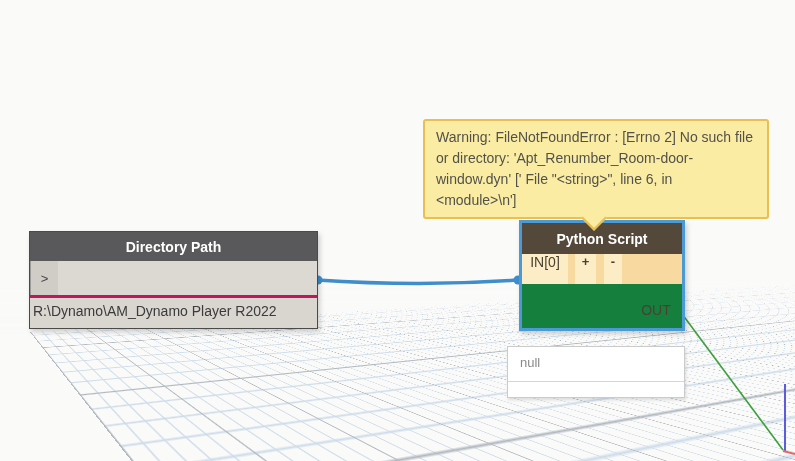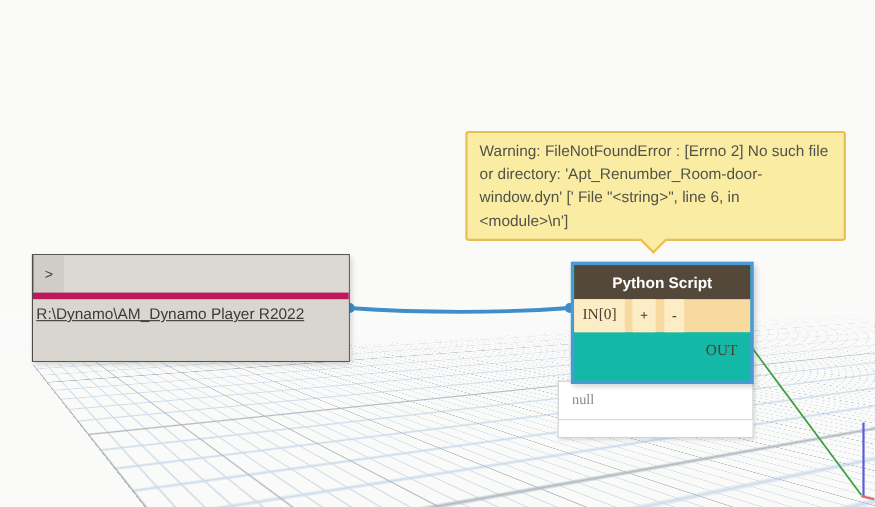--- a/index.html
+++ b/index.html
@@ -45,70 +45,69 @@
     flex:1; margin:3px; border:1px solid #8f8f8d; background:#f3f2f0;
     font-size:14px; color:#333; display:flex; align-items:center; justify-content:center;
     font-family:"Liberation Sans", sans-serif;
   }
   .dir-out-port{
     width:27px; border-left:1px solid #9b9b99; background:#d0ccc6;
     display:flex; align-items:center; justify-content:center;
     font-size:13px; color:#444;
   }
   .dir-path{
-    flex:1; background:#d9d5cf; border-top:6px solid #be185d;
+    flex:1; background:#d9d5cf; border-top:3px solid #be185d;
     font-size:14px; color:#3b3b3b; padding:5px 3px 0 3px;
-    white-space:nowrap; overflow:hidden;text-decoration:underline;
+    white-space:nowrap; overflow:hidden;
   }
   
   .balloon{
     position:absolute; left:423px; top:119px; width:346px; z-index:6;
     background:#fbeca4; border:2px solid #e9be52; border-radius:3px;
     padding:6px 11px; box-sizing:border-box;
     font-size:14px; line-height:21px; color:#52524a;
   }
   .balloon-tail{
     position:absolute; left:160px; bottom:-10px; width:16px; height:16px;
     background:#fbeca4; transform:rotate(45deg);
     border-right:2px solid #e9be52; border-bottom:2px solid #e9be52;
   }
   
   .py-node{
-    position:absolute; left:519px; top:238px; width:160px; height:105px;
-    border:3px solid #4b9ad6; background:#14b8a6; z-index:5;
+    position:absolute; left:519px; top:220px; width:160px; height:105px;
+    border:3px solid #4b9ad6; background:#15803d; z-index:5;
     box-shadow:2px 3px 5px rgba(0,0,0,.18);
     display:flex; flex-direction:column;
   }
   .py-header{
     height:31px; background:#54483b; color:#fff; font-size:14px; font-weight:bold;
     display:flex; align-items:center; justify-content:center;
   }
   .py-ports{height:30px; display:flex; align-items:stretch; background:#f8d9a0;}
   .py-port, .py-btn{
-    background:#fdedc7; color:#4a4132; display:flex; align-items:center; justify-content:center;
+    background:#fdedc7; color:#4a4132; display:flex; justify-content:center;
     font-size:14px;
-    font-family:Liberation Serif, serif;
   }
   .py-port.in{width:46px;}
   .py-btn.add{width:21px; margin-left:7px; font-size:13px; font-weight:bold;}
   .py-btn.sub{width:18px; margin-left:8px; font-size:13px; font-weight:bold;}
   .py-port.out{width:52px; margin-left:auto;margin-top:48px;}
   .py-body{flex:1; position:relative; background:#f8d9a0;}
   .py-engine{
     position:absolute; right:6px; bottom:3px; font-size:10px; color:#5a4c38;
   }
   
   .preview{
     position:absolute; left:507px; top:346px; width:176px; z-index:4;
     background:#fff; border:1px solid #cbcbcb;
     box-shadow:1px 2px 3px rgba(0,0,0,.12);
   }
   .preview-value{
     height:34px; box-sizing:border-box; padding:8px 12px;
-    font-family:Liberation Serif, serif; font-size:13px; color:#8a8a8a;
+    font-family:Liberation Sans, sans-serif; font-size:13px; color:#8a8a8a;
   }
   .preview-footer{height:15px; border-top:1px solid #d6d6d6; background:#fff;}
 </style>
 </head>
 <body>
 
 <div class="canvas">
 
   <div class="grid-viewport">
     <div class="grid-plane"></div>
@@ -121,20 +120,23 @@
     <line x1="783" y1="451" x2="795" y2="454" stroke="#e06a6a" stroke-width="2"></line>
   </svg>
 
   <svg class="wire-svg" width="795" height="461">
     <path d="M317,280 Q420,287 518,280" fill="none" stroke="#3f8ecb" stroke-width="3.5" stroke-linecap="round"></path>
     <circle cx="318" cy="280" r="4.5" fill="#3f8ecb"></circle>
     <circle cx="518" cy="280" r="4.5" fill="#3f8ecb"></circle>
   </svg>
 
   <div class="dir-node">
+    <div class="dir-header">
+      <span>Directory Path</span>
+    </div>
     <div class="dir-row">
       <div class="dir-out-port">
         <span>&gt;</span>
       </div>
     </div>
     <div class="dir-path">R:\Dynamo\AM_Dynamo Player R2022</div>
   </div>
 
   <div class="balloon">
     <span>Warning: FileNotFoundError : [Errno 2] No such file or directory: 'Apt_Renumber_Room-door-window.dyn' ['  File "&lt;string&gt;", line 6, in &lt;module&gt;\n']</span>

